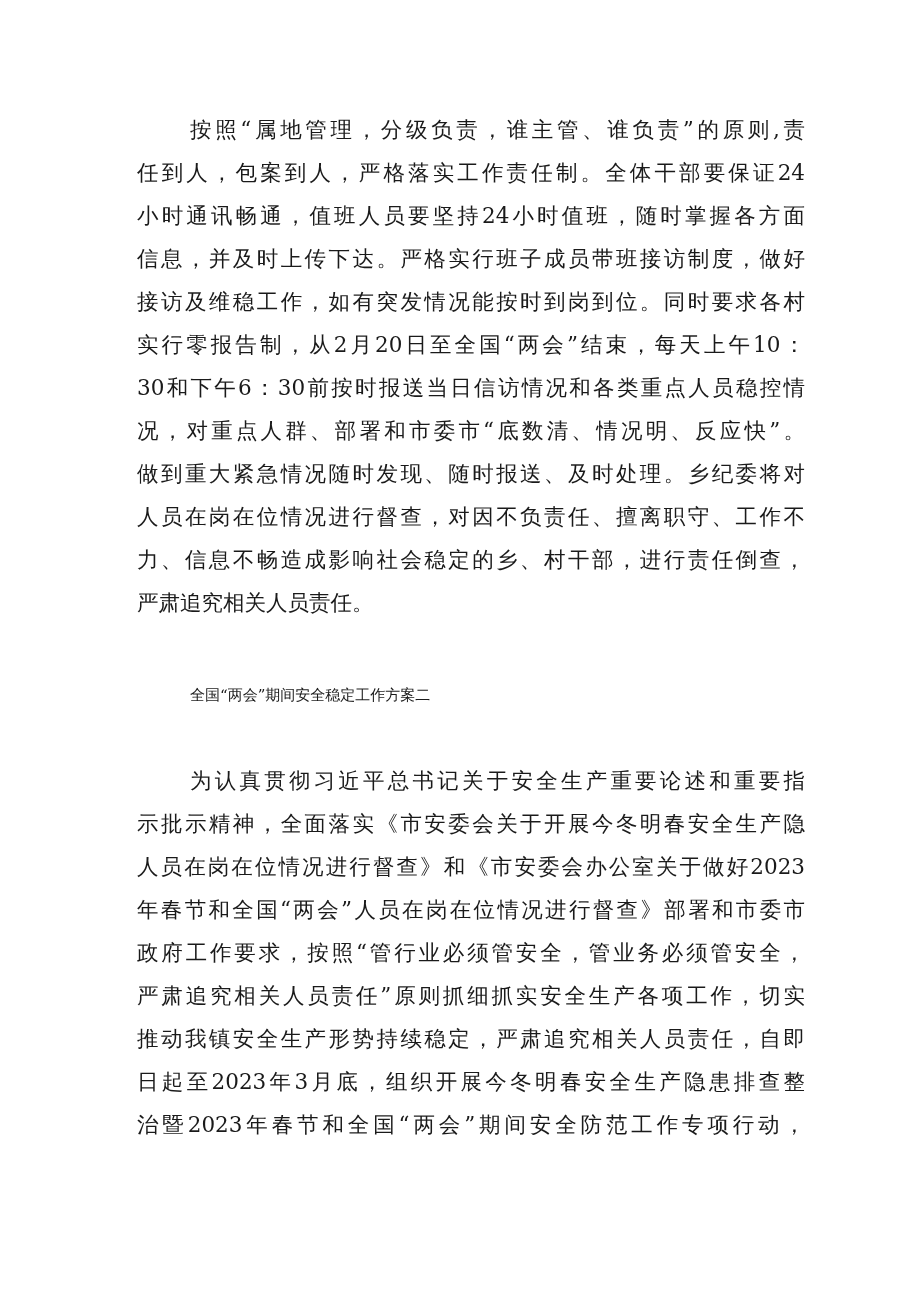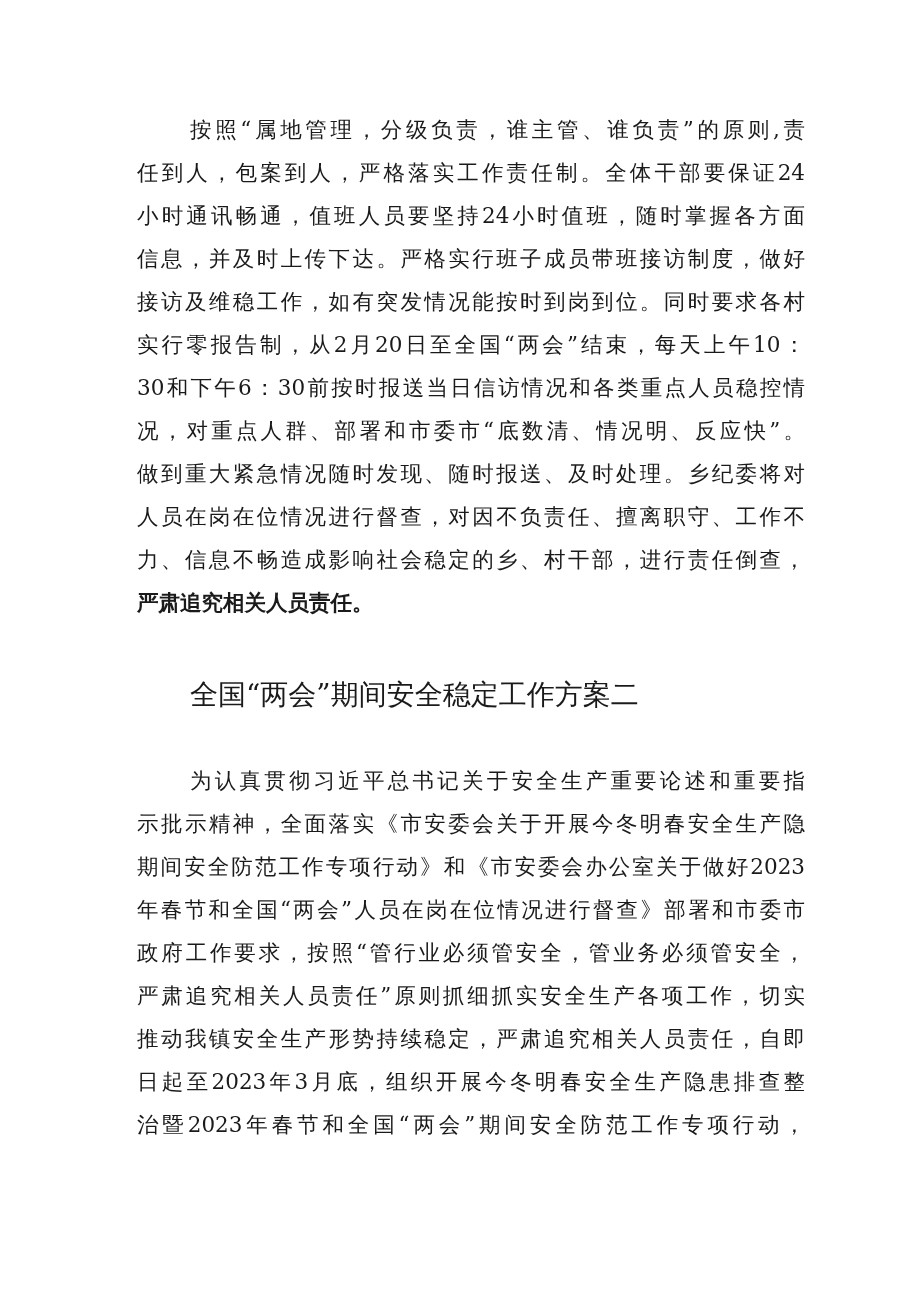--- a/index.html
+++ b/index.html
@@ -33,27 +33,26 @@
       text-align: justify;
       text-align-last: justify;
       letter-spacing: 0px;
     }
     .line.indent {
       left: 190px;
       width: 615px;
     }
     .line.last {
       text-align-last: left;
-      font-weight: bold;
     }
     .heading {
       position: absolute;
       left: 190px;
       top: 681px;
-      font-size: 28px;
+      font-size: 15px;
       line-height: 28px;
       white-space: nowrap;
     }
   </style>
 </head>
 <body>
 
 <div class="page">
 
   <div>
@@ -69,21 +68,21 @@
     <div class="line" style="top:503px">人员在岗在位情况进行督查，对因不负责任、擅离职守、工作不</div>
     <div class="line" style="top:546px">力、信息不畅造成影响社会稳定的乡、村干部，进行责任倒查，</div>
     <div class="line last" style="top:589px">严肃追究相关人员责任。</div>
   </div>
 
   <div class="heading">全国“两会”期间安全稳定工作方案二</div>
 
   <div>
     <div class="line indent" style="top:767px">为认真贯彻习近平总书记关于安全生产重要论述和重要指</div>
     <div class="line" style="top:810px">示批示精神，全面落实《市安委会关于开展今冬明春安全生产隐</div>
-    <div class="line" style="top:853px">期间安全防范工作专项行动》和《市安委会办公室关于做好2023</div>
+    <div class="line" style="top:853px">人员在岗在位情况进行督查》和《市安委会办公室关于做好2023</div>
     <div class="line" style="top:896px">年春节和全国“两会”人员在岗在位情况进行督查》部署和市委市</div>
     <div class="line" style="top:939px">政府工作要求，按照“管行业必须管安全，管业务必须管安全，</div>
     <div class="line" style="top:982px">严肃追究相关人员责任”原则抓细抓实安全生产各项工作，切实</div>
     <div class="line" style="top:1025px">推动我镇安全生产形势持续稳定，严肃追究相关人员责任，自即</div>
     <div class="line" style="top:1068px">日起至2023年3月底，组织开展今冬明春安全生产隐患排查整</div>
     <div class="line" style="top:1111px">治暨2023年春节和全国“两会”期间安全防范工作专项行动，</div>
   </div>
 
 </div>
 

